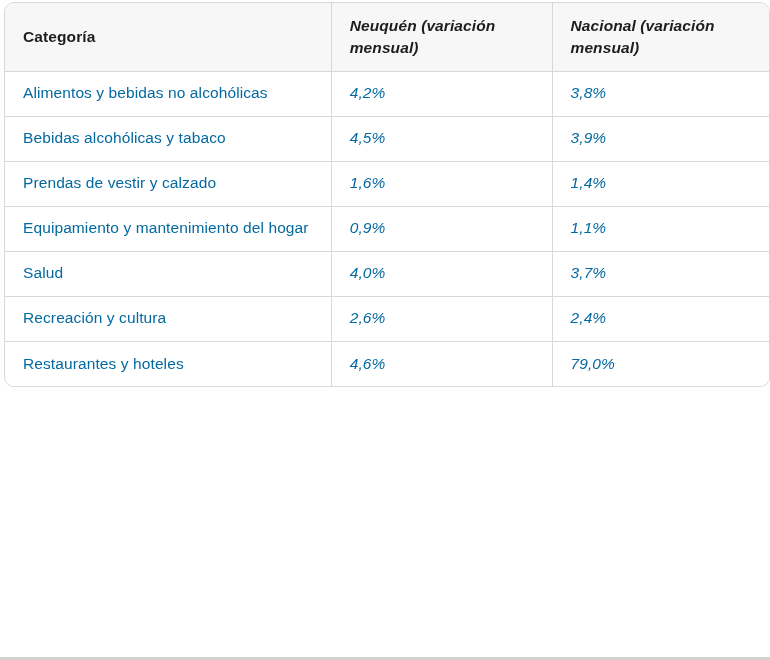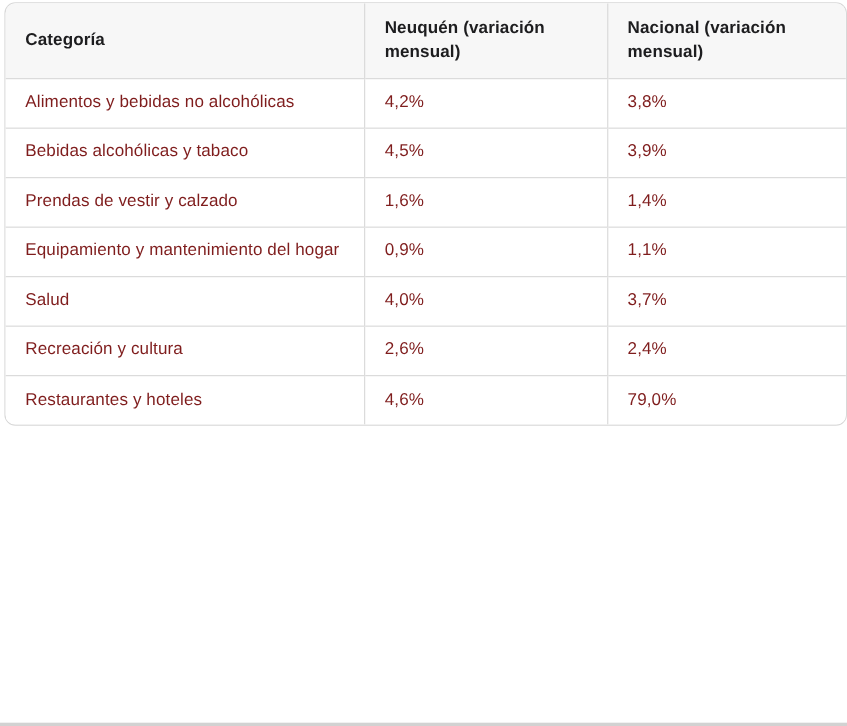--- a/index.html
+++ b/index.html
@@ -39,30 +39,31 @@
     padding: 12px 18px;
     height: 68px;
     vertical-align: middle;
     line-height: 1.4;
     letter-spacing: 0.1px;
   }
   tbody td {
     border-top: 1px solid #d8d8d8;
     font-size: 15.5px;
     font-weight: 400;
-    color: #7f1d1d;
+    color: #0369a1;
     padding: 10px 18px;
     height: 45px;
     vertical-align: middle;
     line-height: 1.45;
     background: #ffffff;
     letter-spacing: 0.1px;
   }
   th + th, td + td {
     border-left: 1px solid #d8d8d8;
+    font-style: italic;
   }
   .bottom-strip {
     position: absolute;
     left: 0;
     top: 657px;
     width: 770px;
     height: 3px;
     background: #d2d2d2;
   }
 </style>

